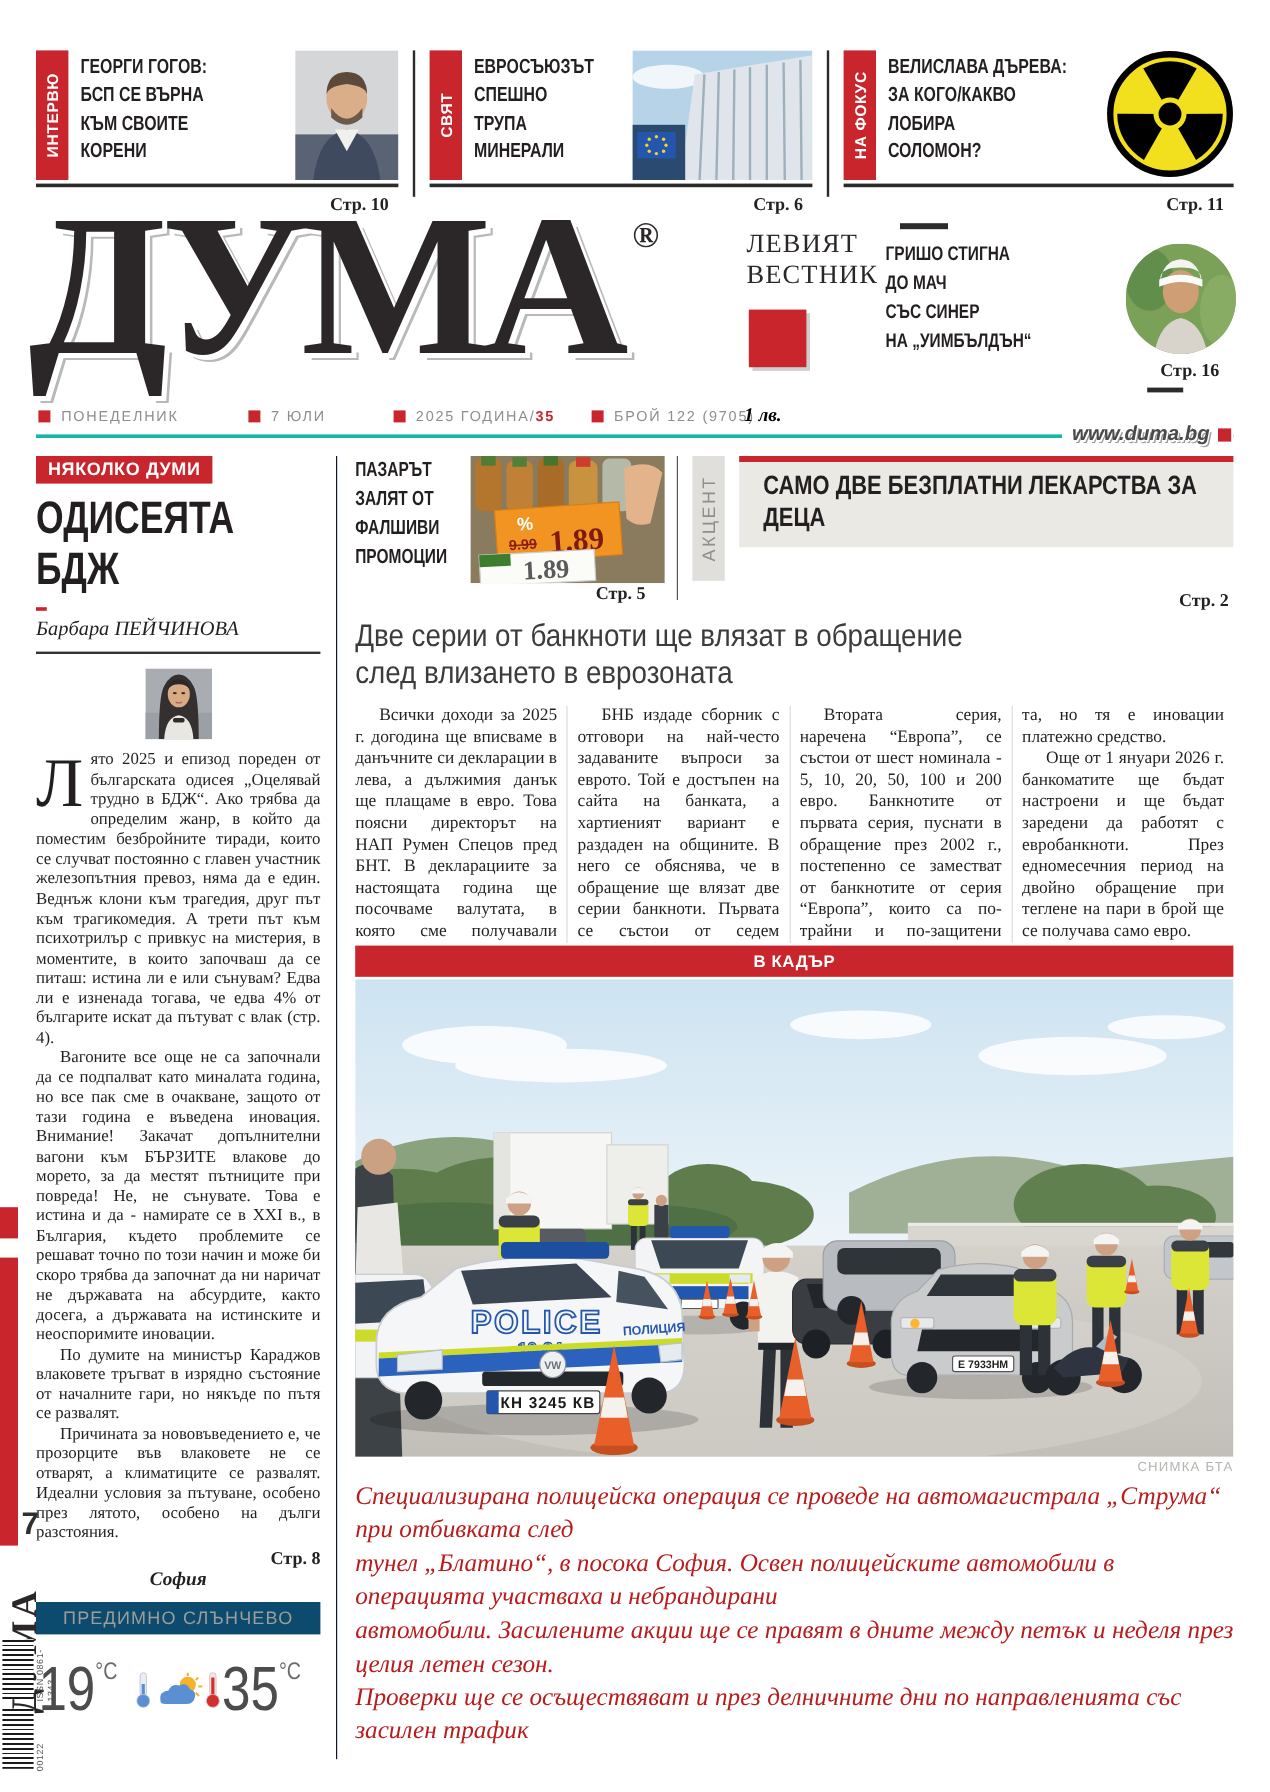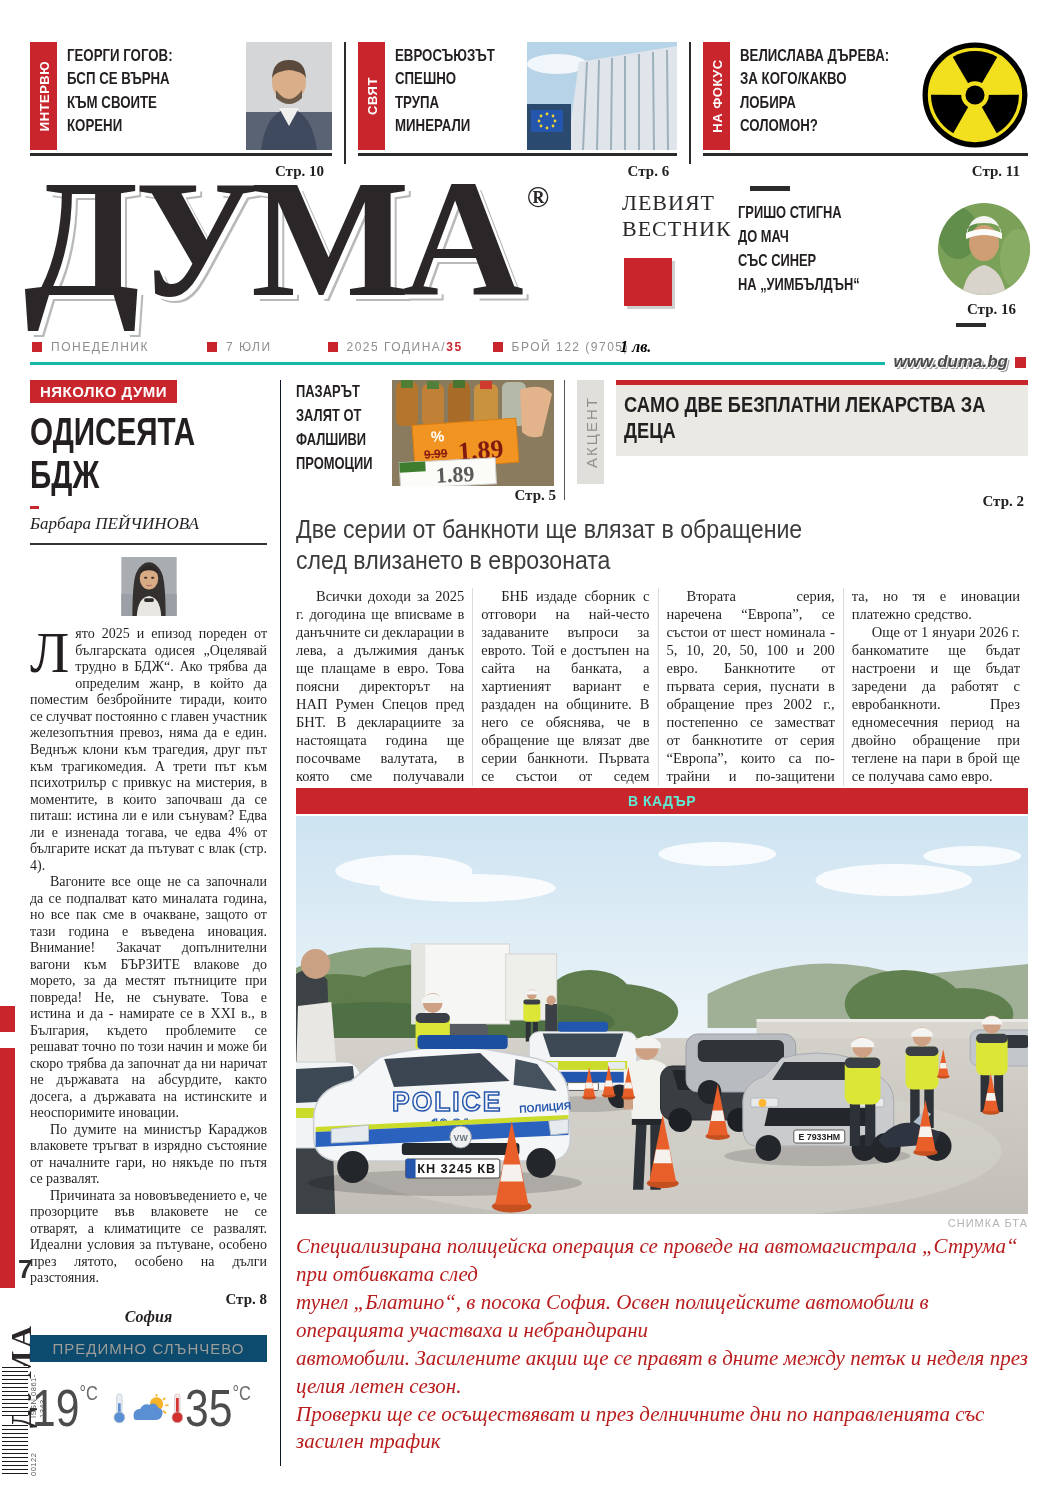--- a/index.html
+++ b/index.html
@@ -79,42 +79,42 @@
           display:inline-block;transform:scaleX(.82);transform-origin:left bottom;white-space:nowrap;}
   .w-unit{font-size:20px;vertical-align:26px;color:#6b6b6b;letter-spacing:0;}
   .weather-block{margin-top:auto;padding-bottom:28px;}
 
   
   .top-row{display:flex;height:130px;}
   .market{width:262px;flex:none;display:flex;position:relative;}
   .market-title{width:94px;flex:none;}
   .market-title .cx{font-size:17px;line-height:1.42;width:130%;transform:scaleX(.76);}
   .market-photo{flex:none;margin-left:2px;}
-  .market-page{position:absolute;right:2px;bottom:6px;}
+  .market-page{position:absolute;right:20px;bottom:6px;}
   .vdiv{border-left:1.5px solid #555;height:120px;margin:0 12px 0 6px;flex:none;}
   .akcent-tab{width:27px;height:104px;background:#e0dfdb;position:relative;flex:none;margin-right:12px;}
   .akcent-tab span{position:absolute;left:50%;top:50%;transform:translate(-50%,-50%) rotate(-90deg);
                    font-family:"Liberation Sans",sans-serif;font-size:15px;color:#8f8f8b;letter-spacing:2px;white-space:nowrap;}
   .akcent-box{flex:1;position:relative;}
-  .akcent-inner{background:#ebe9e3;border-top:5px solid #c9252c;padding:7px 8px 12px;}
+  .akcent-inner{background:#ebe9e3;border-top:5px solid #c9252c;padding:7px 20px 12px;}
   .akcent-title .cx{font-size:22px;width:120%;transform:scaleX(.83);}
   .akcent-text{font-style:italic;font-size:15.5px;line-height:1.28;text-align:justify;margin-top:5px;}
   .akcent-page{position:absolute;right:4px;bottom:0;}
 
   .lead-headline{height:166px;margin-top:6px;}
   .lead-headline .cx{font-size:78px;line-height:.95;letter-spacing:-1px;width:134%;transform:scaleX(.745);}
   .lead-sub{height:64px;font-family:"Liberation Sans",sans-serif;font-size:26px;line-height:1.18;color:#3c3c3c;
             display:inline-block;width:112%;transform:scaleX(.89);transform-origin:left top;margin-top:4px;}
   .lead-cols{display:flex;margin-top:10px;height:198px;overflow:hidden;}
   .lead-col{flex:1;font-size:14.5px;line-height:1.24;text-align:justify;padding:0 8px;}
   .lead-col:first-child{padding-left:0;}
   .lead-col + .lead-col{border-left:1px solid #dcdcda;}
   .lead-col p{margin:0;text-indent:20px;}
 
-  .photo-bar{margin-top:2px;background:#c9252c;color:#5eead4;text-align:center;height:26px;
+  .photo-bar{margin-top:2px;background:#c9252c;color:#ffffff;text-align:center;height:26px;
              font-family:"Liberation Sans",sans-serif;font-weight:bold;font-size:14px;line-height:26px;letter-spacing:.5px;}
   .photo-frame{display:block;width:100%;height:398px;margin-top:2px;}
   .photo-credit{text-align:right;font-family:"Liberation Sans",sans-serif;font-size:11px;color:#b5b3af;
                 letter-spacing:1px;margin-top:3px;}
   .photo-caption{font-style:italic;font-size:21px;line-height:1.33;margin-top:4px;color:#b91c1c;}
 
   
   .spine-sq{position:absolute;left:0;top:1006px;width:15px;height:26px;background:#c9252c;}
   .spine-block{position:absolute;left:0;top:1048px;width:15px;height:240px;background:#c9252c;}
   .spine-num{position:absolute;left:18px;top:1254px;font-family:"Liberation Sans",sans-serif;

